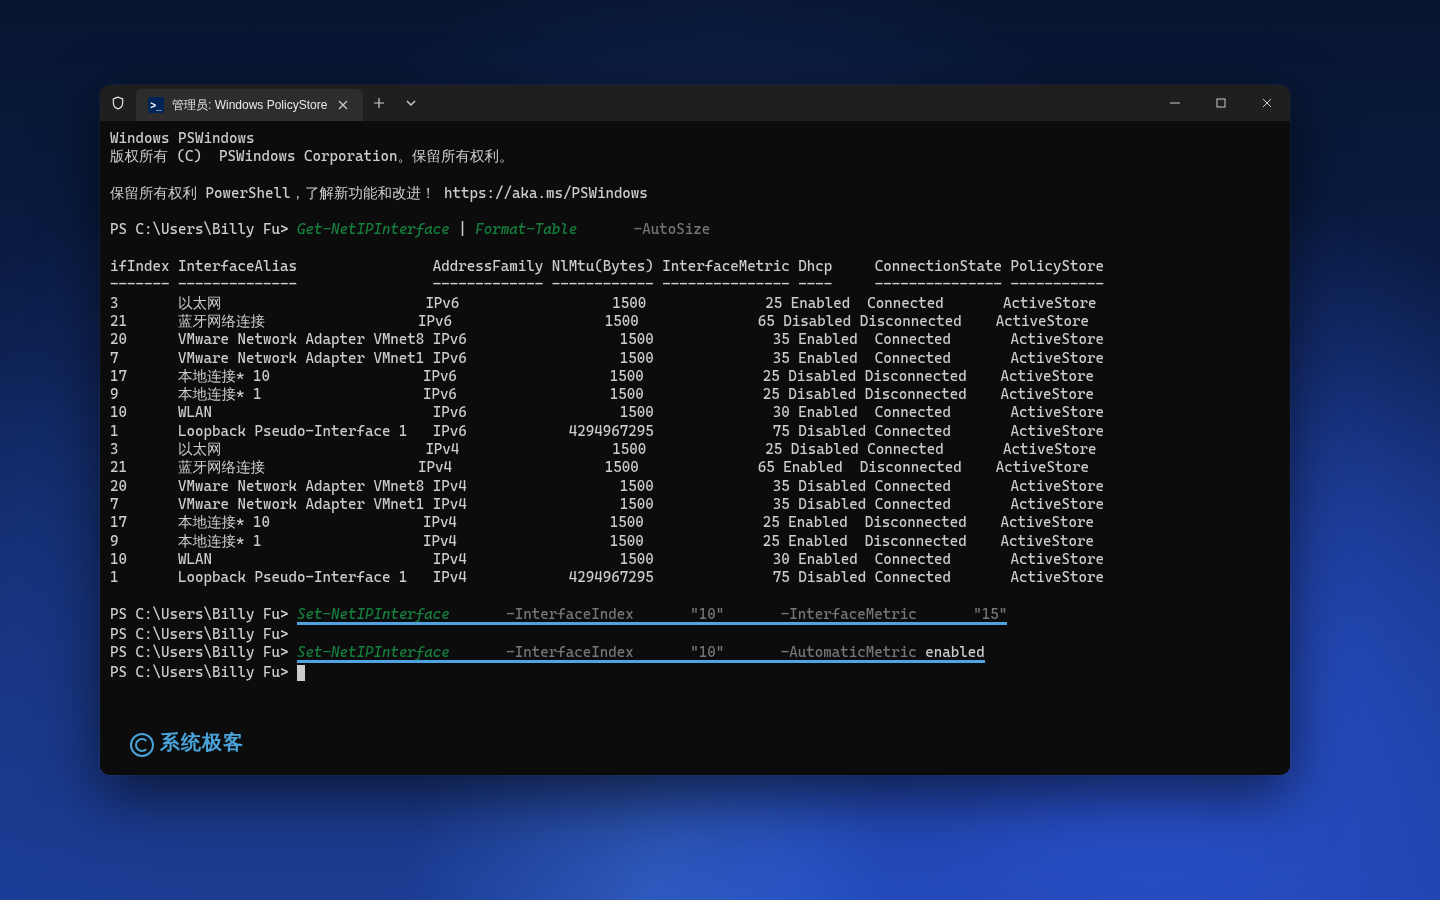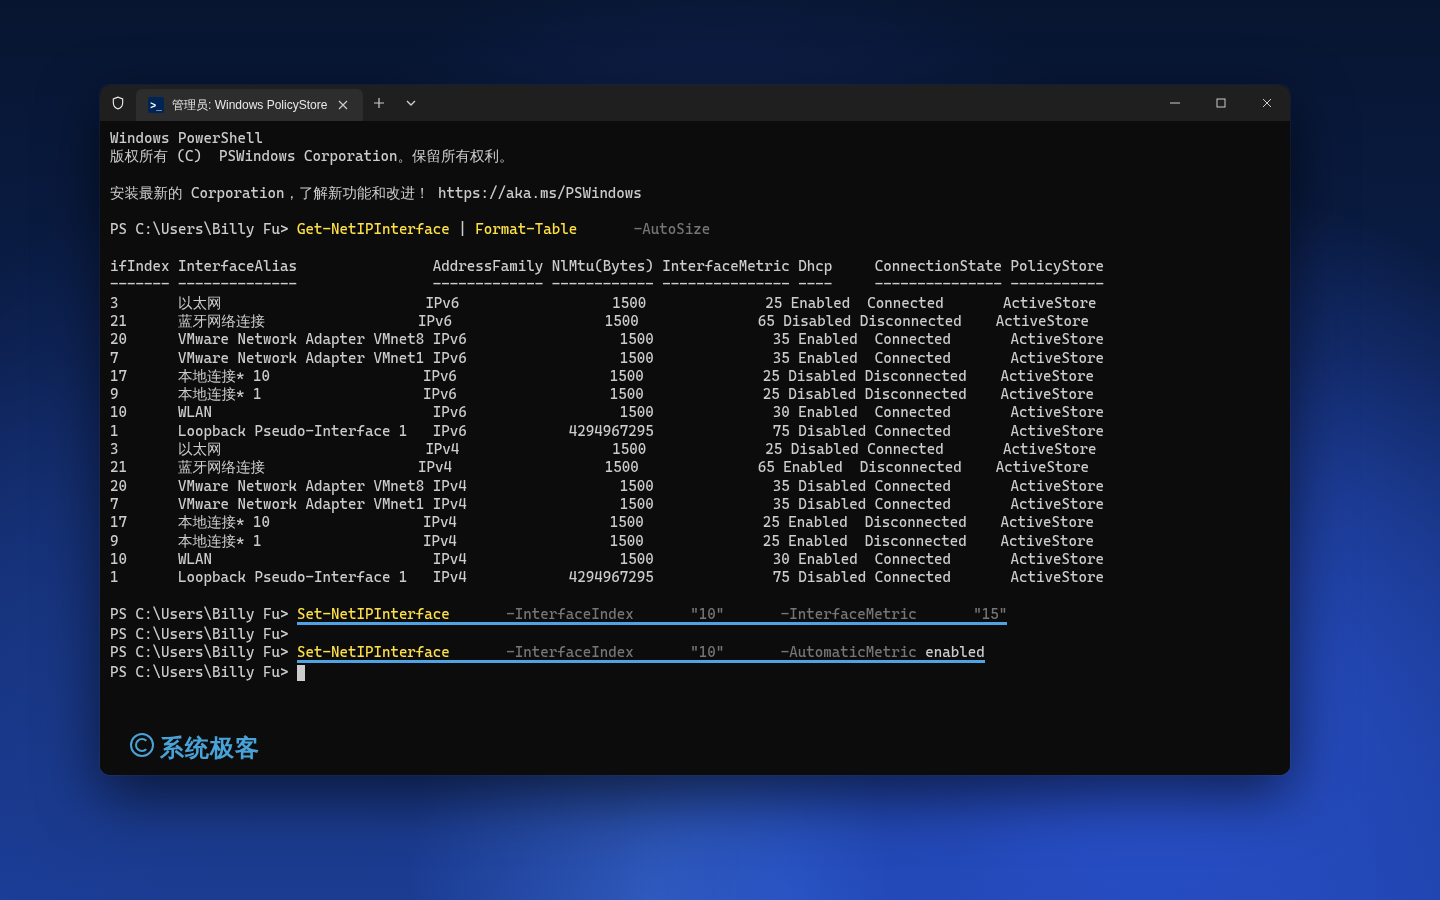--- a/index.html
+++ b/index.html
@@ -56,37 +56,37 @@
     width:46px; display:flex; align-items:center; justify-content:center;
     color:#ccc; cursor:pointer;
   }
 
   .terminal {
     flex:1; background:#0c0c0c; padding:8px 10px 10px 10px;
     font-family:"Cascadia Mono","Consolas",monospace;
     font-size:14.5px; line-height:18.3px; color:#cccccc;
     white-space:pre; overflow:hidden; position:relative;
   }
-  .c-yellow { color:#fde047; }
+  .c-yellow { color:#15803d;font-style:italic; }
   .c-darkgray { color:#767676;padding-left:48px; }
   .c-white { color:#cccccc;text-align:right; }
 
   .underline-blue {
     border-bottom:3px solid #4fa3e3; padding-bottom:0px;
     display:inline-block; line-height:15px;
   }
 
   .cursor {
     display:inline-block; width:8px; height:16px; background:#cccccc;
     vertical-align:text-bottom; margin-bottom:-1px;
   }
 
   .watermark {
-    position:absolute; left:30px; bottom:18px; display:flex; align-items:flex-end; gap:6px;
-    color:#4aa3d8; font-size:24px; font-weight:600; letter-spacing:1px;
+    position:absolute; left:30px; bottom:18px; display:flex; align-items:flex-start; gap:6px;
+    color:#4aa3d8; font-size:20px; font-weight:600; letter-spacing:1px;
     font-family:"Microsoft YaHei","Segoe UI",sans-serif;
   }
   .watermark .logo {
     width:24px; height:24px; border:2px solid #4aa3d8; border-radius:50%;
     display:flex; align-items:center; justify-content:center; position:relative;
   }
   .watermark .logo::after{
     content:""; width:10px; height:10px; border:2px solid #4aa3d8; border-radius:50%;
     border-right-color:transparent;
   }
@@ -137,24 +137,24 @@
           </svg>
       </div>
       <div class="win-btn close">
         <svg width="10" height="10" viewBox="0 0 10 10" stroke="currentColor" stroke-width="1">
             <path d="M1 1 9 9M9 1 1 9"></path>
           </svg>
       </div>
     </div>
   </div>
 
-  <div class="terminal"><span>Windows PowerShell</span>
+  <div class="terminal"><span>Windows PSWindows</span>
 <span>版权所有 (C)  PSWindows Corporation。保留所有权利。</span>
 
-<span>安装最新的 Corporation，了解新功能和改进！ https://aka.ms/PSWindows</span>
+<span>保留所有权利 PowerShell，了解新功能和改进！ https://aka.ms/PSWindows</span>
 
 <span>PS C:\Users\Billy Fu&gt; </span><span class="c-yellow">Get-NetIPInterface</span><span> | </span><span class="c-yellow">Format-Table</span><span class="c-darkgray"> -AutoSize</span>
 
 <span>ifIndex InterfaceAlias                AddressFamily NlMtu(Bytes) InterfaceMetric Dhcp     ConnectionState PolicyStore</span>
 <span>------- --------------                ------------- ------------ --------------- ----     --------------- -----------</span>
 <span id="table-rows">3       以太网                        IPv6                  1500              25 Enabled  Connected       ActiveStore
 21      蓝牙网络连接                  IPv6                  1500              65 Disabled Disconnected    ActiveStore
 20      VMware Network Adapter VMnet8 IPv6                  1500              35 Enabled  Connected       ActiveStore
 7       VMware Network Adapter VMnet1 IPv6                  1500              35 Enabled  Connected       ActiveStore
 17      本地连接* 10                  IPv6                  1500              25 Disabled Disconnected    ActiveStore

